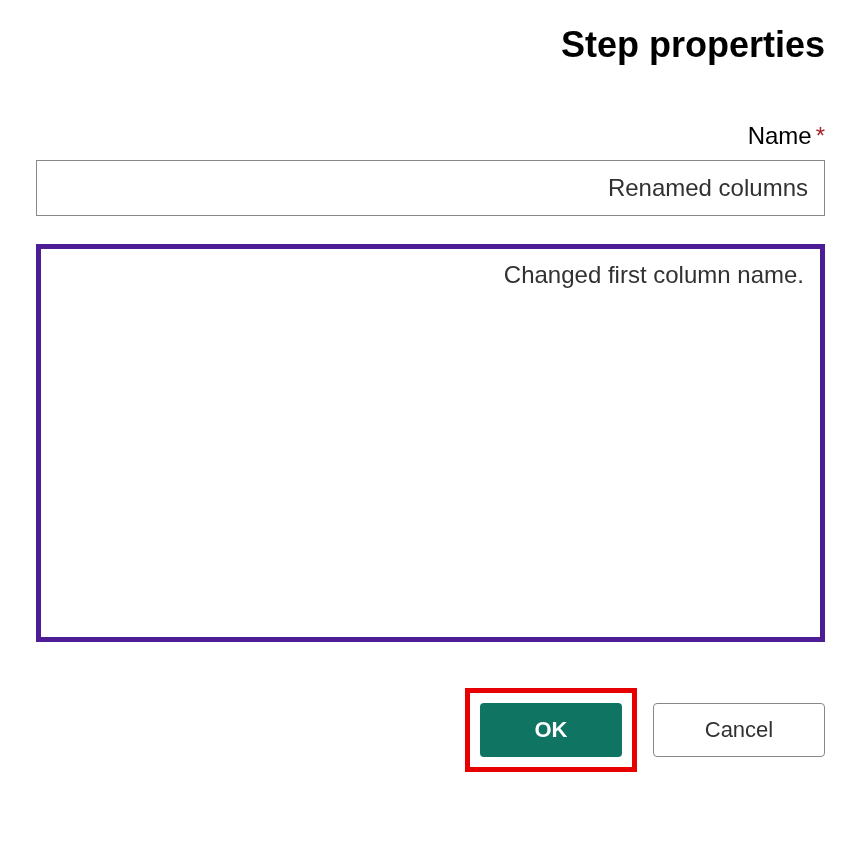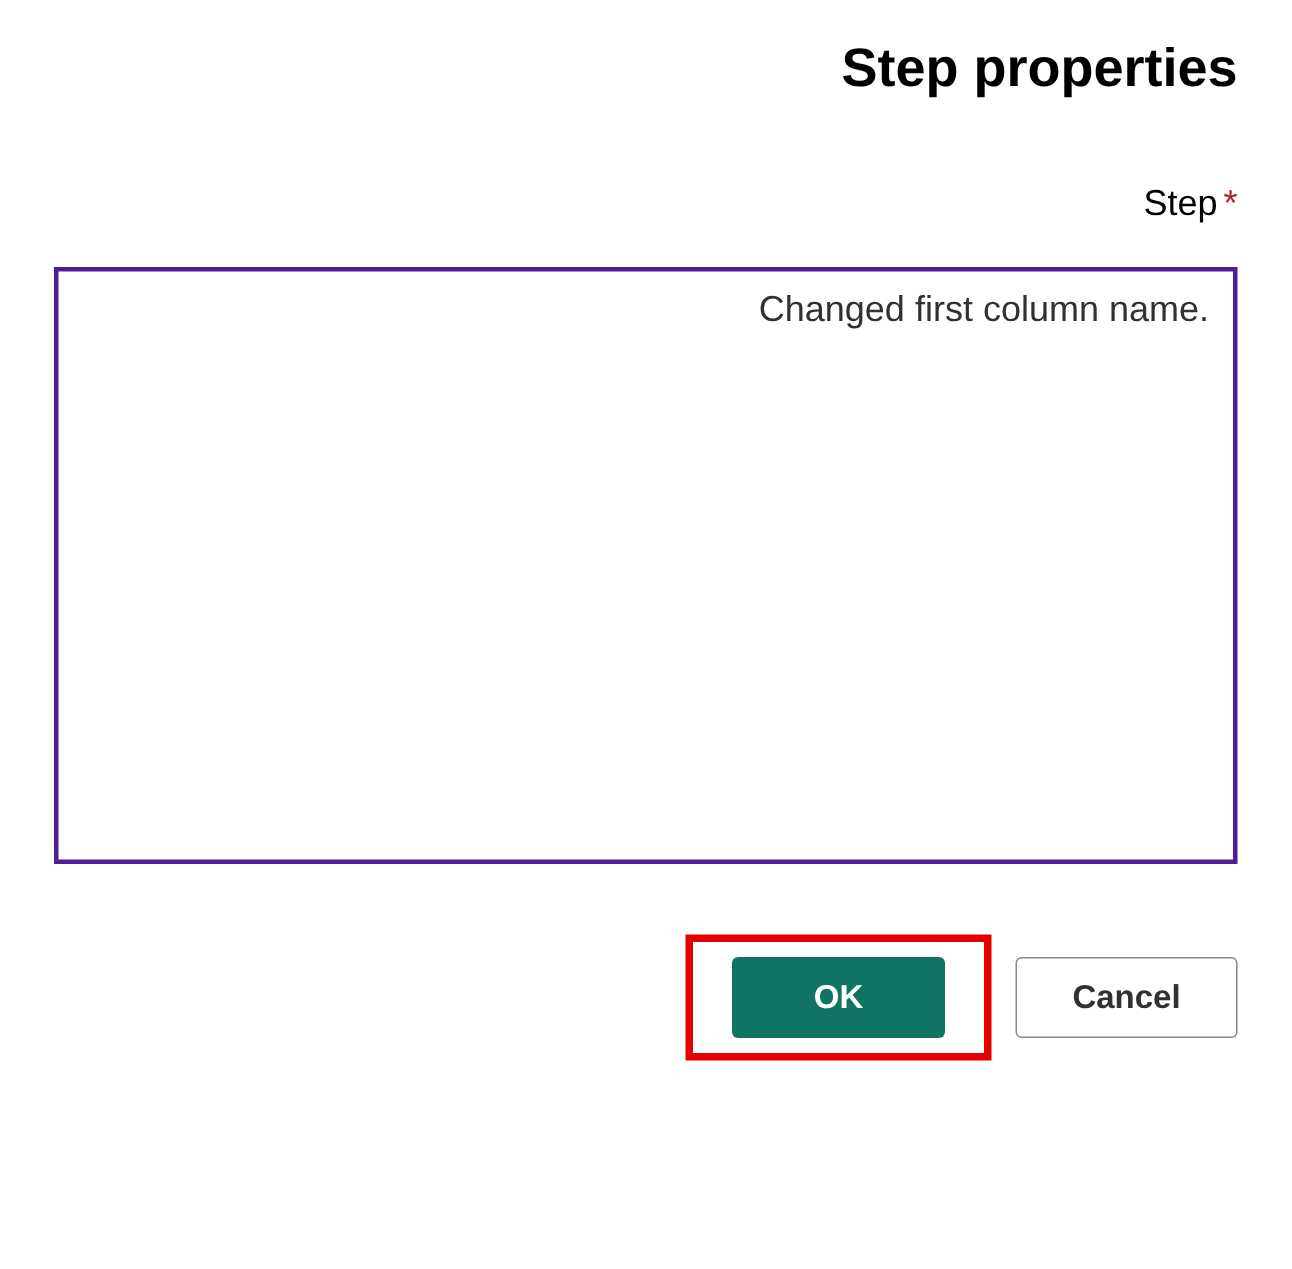--- a/index.html
+++ b/index.html
@@ -42,76 +42,77 @@
       font-size: 24px;
       font-family: inherit;
       padding: 0 16px;
       color: #323130;
       background: #fff;
       outline: none;
     }
     .textarea-input {
       width: 100%;
       height: 398px;
-      border: 3px solid #4c1d95;
+      border: 5px solid #4c1d95;
       font-size: 24px;
       font-family: inherit;
       padding: 12px 16px;
       color: #323130;
       background: #fff;
       outline: none;
       resize: none;
     }
     .button-row {
       display: flex;
       justify-content: flex-end;
       gap: 16px;
       margin-top: 42px;
       align-items: center;
     }
     .ok-highlight {
       border: 5px solid #e60000;
-      padding: 10px 26px;
+      padding: 10px 10px;
       display: inline-flex;
     }
     .btn {
       font-family: inherit;
       font-size: 22px;
       border-radius: 4px;
       cursor: pointer;
       display: inline-flex;
       align-items: center;
       justify-content: center;
     }
     .btn-primary {
       width: 142px;
       height: 54px;
       background: #0f7461;
       color: #fff;
       border: none;
       font-weight: 600;
     }
     .btn-secondary {
-      width: 148px;
+      width: 172px;
       height: 54px;
       background: #fff;
       color: #323130;
       border: 1px solid #8a8886;
-      font-weight: 700;
+      font-weight: 400;
     }
   </style>
 </head>
 <body>
 
 <h1 class="dialog-title">Step properties</h1>
 
 <div class="field">
   <label class="field-label">
-    <span>Step</span><span class="required-asterisk">*</span>
+    <span>Name</span><span class="required-asterisk">*</span>
   </label>
+  <input type="text" class="text-input" value="Renamed columns" style="">
 </div>
 
 <div class="field">
   <textarea class="textarea-input" style="">Changed first column name.</textarea>
 </div>
 
 <div class="button-row">
   <span class="ok-highlight">
     <button class="btn btn-primary">OK</button>
   </span>

